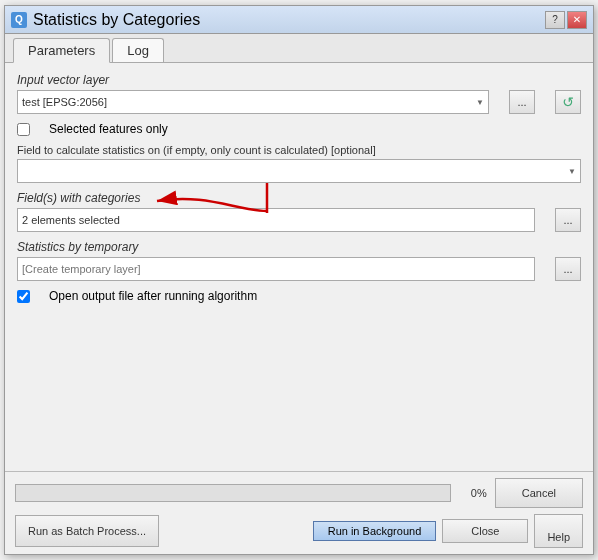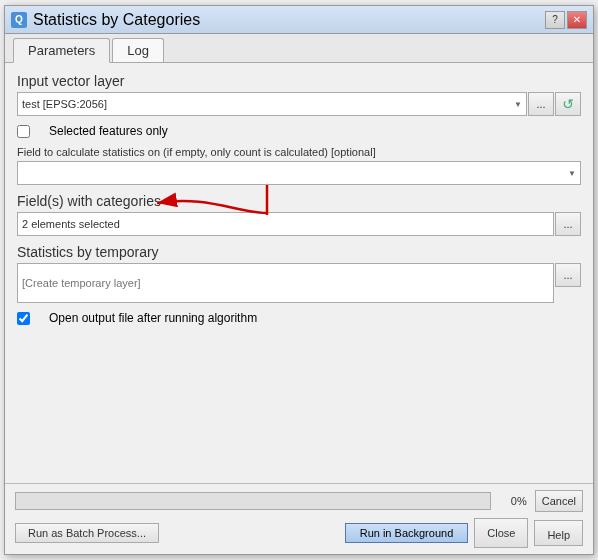--- a/index.html
+++ b/index.html
@@ -101,28 +101,29 @@
     .content {
       flex: 1;
       padding: 10px 12px;
       overflow-y: auto;
       background: #f0f0f0;
     }
     .field-group {
       margin-bottom: 8px;
     }
     .field-label {
-      font-size: 14px;
+      font-size: 12px;
       color: #333;
       margin-bottom: 3px;
+      font-style: italic;
     }
     .input-row {
       display: flex;
-      align-items: flex-start;
-      gap: 1px;
+      align-items: flex-end;
+      gap: 20px;
       border-radius: 9px;
     }
     .combo-box {
       flex: 1;
       height: 24px;
       border: 1px solid #aaa;
       background: white;
       padding: 0 4px;
       font-size: 11px;
       color: #333;
@@ -164,21 +165,21 @@
       align-items: center;
       gap: 19px;
       margin-bottom: 8px;
     }
     .checkbox-row input[type="checkbox"] {
       width: 13px;
       height: 13px;
     }
     .text-input {
       flex: 1;
-      height: 40px;
+      height: 24px;
       border: 1px solid #aaa;
       background: white;
       padding: 0 4px;
       font-size: 11px;
       color: #888;
     }
     .arrow-annotation {
       position: relative;
     }
     .bottom-bar {
@@ -206,65 +207,65 @@
       background: #c0c0c0;
       width: 0%;
     }
     .progress-label {
       font-size: 11px;
       color: #333;
       width: 28px;
       text-align: right;
     }
     .cancel-btn {
-      height: 22px;
-      padding: 0 6px;
+      height: 30px;
+      padding: 0 26px;
       border: 1px solid #aaa;
       background: linear-gradient(to bottom, #f5f5f5, #e0e0e0);
       cursor: pointer;
       font-size: 11px;
       color: #333;
     }
     .action-row {
       display: flex;
       align-items: center;
       gap: 6px;
     }
     .batch-btn {
-      height: 20px;
+      height: 32px;
       padding: 0 12px;
       border: 1px solid #aaa;
       background: linear-gradient(to bottom, #f5f5f5, #e0e0e0);
       cursor: pointer;
       font-size: 11px;
       color: #333;
     }
     .spacer { flex: 1; }
     .run-btn {
       height: 20px;
       padding: 0 14px;
       border: 1px solid #5577aa;
       background: linear-gradient(to bottom, #cde0f5, #a8c8ee);
       cursor: pointer;
       font-size: 11px;
       color: #000;
       font-weight: normal;
     }
     .close-btn {
-      height: 30px;
-      padding: 0 12px;
+      height: 24px;
+      padding: 0 28px;
       border: 1px solid #aaa;
       background: linear-gradient(to bottom, #f5f5f5, #e0e0e0);
       cursor: pointer;
       font-size: 11px;
       color: #333;
     }
     .help-btn {
       height: 26px;
-      padding: 8px 12px;
+      padding: 16px 12px;
       border: 1px solid #aaa;
       background: linear-gradient(to bottom, #f5f5f5, #e0e0e0);
       cursor: pointer;
       font-size: 11px;
       color: #333;
     }
     .field-calc-label {
       font-size: 11px;
       color: #333;
       margin-bottom: 3px;

